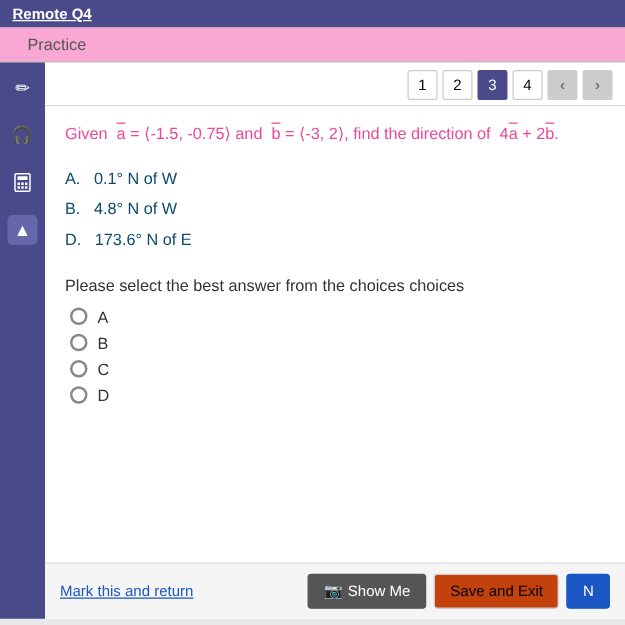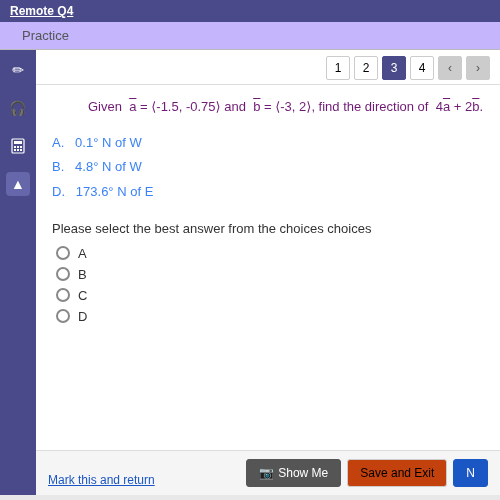--- a/index.html
+++ b/index.html
@@ -17,21 +17,21 @@
       background: #4a4a8a;
       color: white;
       padding: 4px 10px;
       font-size: 12px;
       font-weight: bold;
       text-decoration: underline;
     }
 
     
     .tab-bar {
-      background: #c4b5fd;
+      background: #f9a8d4;
       display: flex;
       align-items: center;
       padding: 0 10px;
       border-bottom: 1px solid #bbb;
     }
     .tab {
       padding: 6px 12px;
       font-size: 13px;
       cursor: pointer;
       color: #555;
@@ -113,33 +113,32 @@
 
     
     .question-body {
       padding: 12px 16px;
       flex: 1;
       overflow-y: auto;
     }
 
     .question-text {
       font-size: 13px;
-      color: #701a75;
+      color: #ec4899;
       margin-bottom: 14px;
       line-height: 1.5;
-      margin-left: 36px;
     }
 
     .choices {
       margin-bottom: 16px;
     }
     .choice-item {
       padding: 2px 0;
       font-size: 13px;
-      color: #3b82f6;
+      color: #0c4a6e;
       line-height: 1.6;
     }
 
     .select-prompt {
       font-size: 13px;
       color: #333;
       margin-top: 14px;
       margin-bottom: 10px;
     }
 
@@ -162,21 +161,21 @@
       height: 14px;
       border: 2px solid #888;
       border-radius: 50%;
       background: white;
       flex-shrink: 0;
     }
 
     
     .footer {
       display: flex;
-      align-items: flex-end;
+      align-items: center;
       justify-content: space-between;
       padding: 8px 12px;
       border-top: 1px solid #ddd;
       background: #f5f5f5;
     }
     .mark-return {
       color: #1a56c4;
       font-size: 12px;
       text-decoration: underline;
       cursor: pointer;

